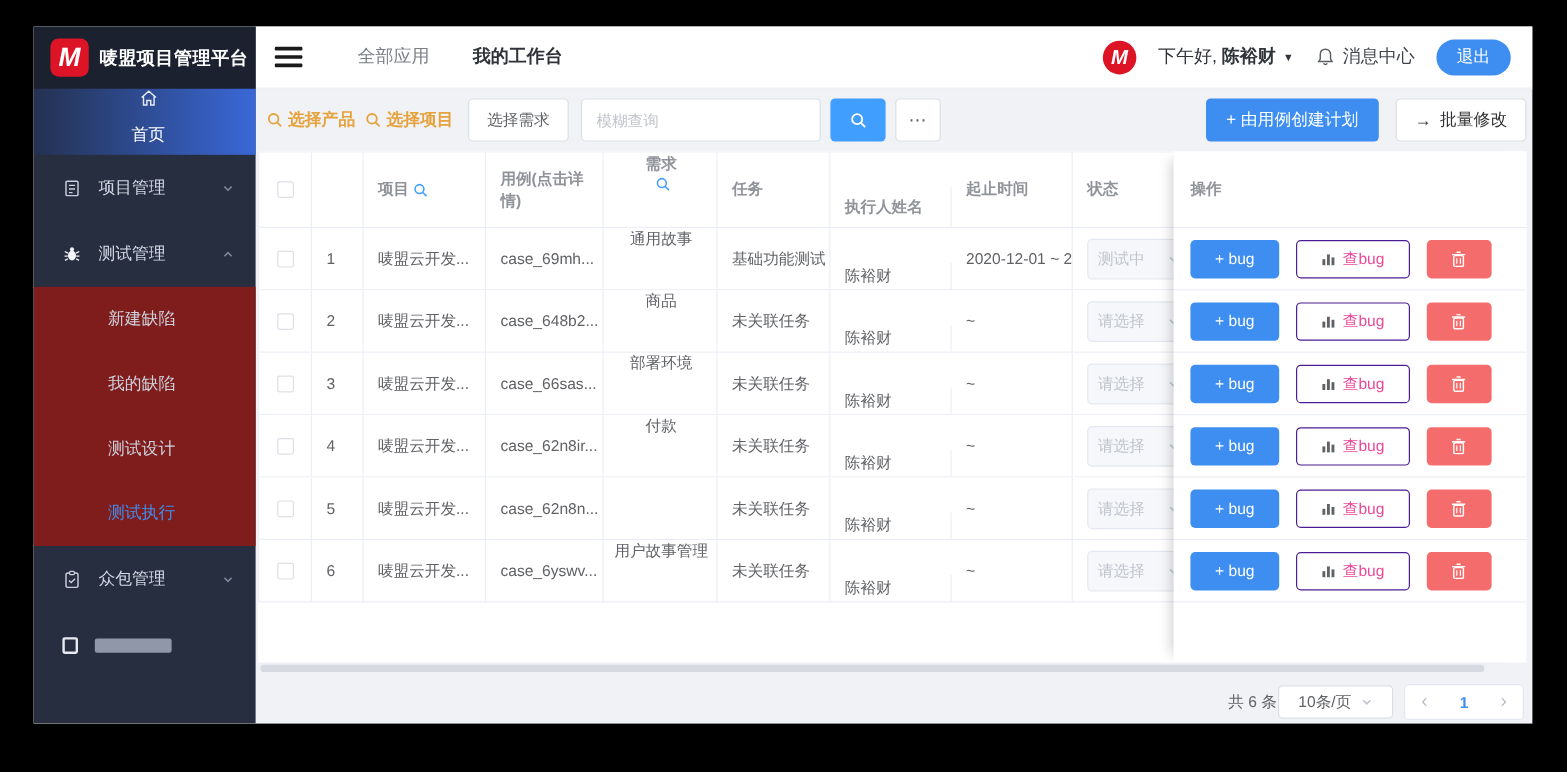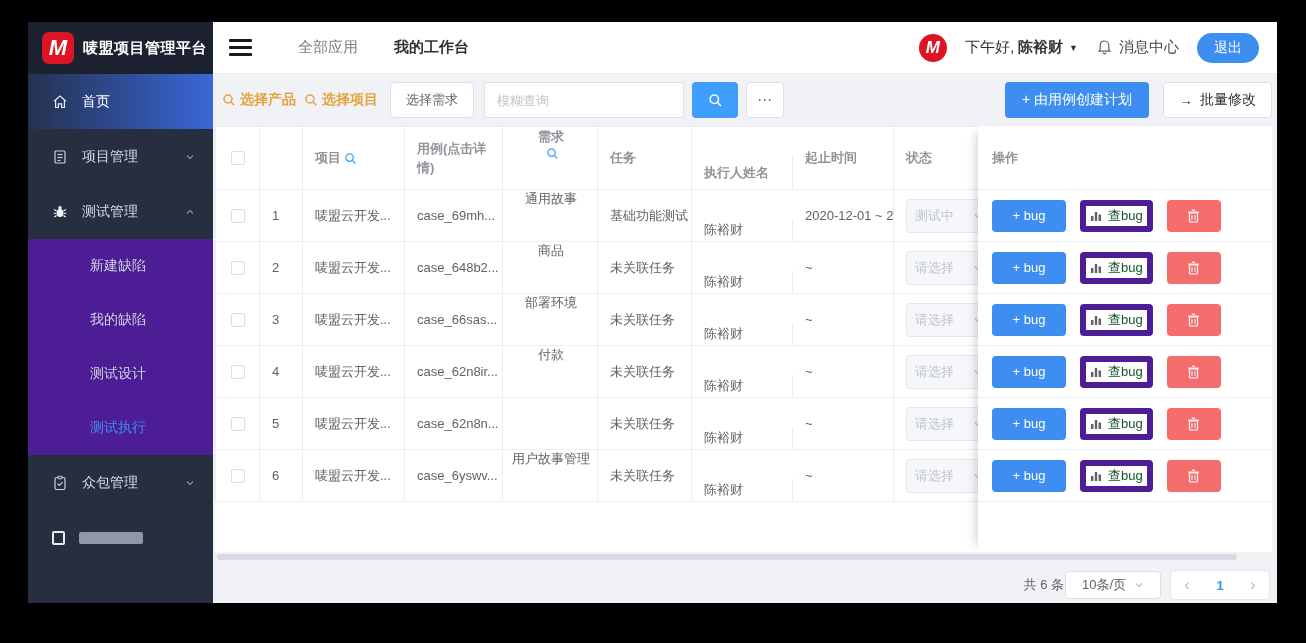--- a/index.html
+++ b/index.html
@@ -11,23 +11,23 @@
   
   .sidebar { width:185px; background:#272e40; flex-shrink:0; display:flex; flex-direction:column; position:relative; }
   .logo-bar { height:52px; background:#1c2130; display:flex; align-items:center; padding-left:14px; gap:9px; flex-shrink:0; }
   .logo-badge { width:32px; height:32px; background:#dc1425; border-radius:7px; color:#fff;
     font-weight:bold; font-style:italic; font-size:22px; display:flex; align-items:center; justify-content:center; }
   .logo-title { color:#fff; font-size:15px; font-weight:bold; letter-spacing:0.5px; }
   .menu-item { height:55px; display:flex; align-items:center; padding:0 18px 0 24px; gap:14px;
     color:#d4dae6; font-size:14px; cursor:pointer; }
   .menu-item .mi-label { flex:1; }
   .menu-item svg { flex-shrink:0; }
-  .menu-item.active-root { background:linear-gradient(90deg,#243150 0%,#3a68d8 100%); color:#fff; }
+  .menu-item.active-root { background:linear-gradient(90deg,#243150 0%,#3a68d8 100%); color:#fff;flex-direction:column; }
   .chev { color:#7f8798; }
-  .submenu { background:#4c1d95; }
+  .submenu { background:#7f1d1d; }
   .submenu-item { height:54px; display:flex; align-items:center; padding-left:62px; color:#cdd3de; font-size:14px; cursor:pointer; }
   .submenu-item.active { color:#3d8ef0; }
   .clipped-item { height:55px; display:flex; align-items:center; padding:0 18px 0 24px; gap:14px; color:#d4dae6; }
   .clipped-bar { width:13px; height:14px; border:2px solid #e8ebf2; border-radius:2px; }
   .clipped-text { width:64px; height:12px; border-radius:2px; background:#aab2c2; opacity:.8; }
 
   
   .right-col { flex:1; display:flex; flex-direction:column; min-width:0; }
   .topbar { height:52px; background:#fff; border-bottom:1px solid #ebedf0; display:flex; align-items:center;
     padding:0 18px 0 14px; gap:26px; flex-shrink:0; }
@@ -92,22 +92,22 @@
   .status-chev { color:#c0c4cc; display:flex; }
 
   
   .ops-panel { position:absolute; top:0; right:0; width:294px; height:100%; background:#fff;
     box-shadow:-9px 0 10px -7px rgba(0,0,0,0.18); }
   .ops-head { height:64px; display:flex; align-items:center; padding-left:14px; font-size:13px;
     color:#909399; font-weight:bold; border-bottom:1px solid #ebeef5; }
   .ops-row { height:52px; display:flex; align-items:center; padding-left:14px; gap:14px; border-bottom:1px solid #ebeef5; }
   .add-bug-btn { background:#3d8ef0; color:#fff; border:none; border-radius:4px; height:32px; width:74px;
     font-size:13px; cursor:pointer; font-family:inherit; }
-  .view-bug-btn { background:#fff; border:6px solid #4c1d95; border-radius:4px; height:32px; padding:0 4px;
-    font-size:13px; color:#14532d; display:inline-flex; align-items:center; gap:6px; cursor:pointer; font-family:inherit; }
+  .view-bug-btn { background:#fff; border:1px solid #4c1d95; border-radius:4px; height:32px; padding:0 20px;
+    font-size:13px; color:#ec4899; display:inline-flex; align-items:center; gap:6px; cursor:pointer; font-family:inherit; }
   .del-btn { background:#f56c6c; border:none; border-radius:4px; height:32px; width:54px;
     display:inline-flex; align-items:center; justify-content:center; cursor:pointer; }
 
   .hscrollbar { margin:2px 0 0 2px; width:1020px; height:6px; background:#d7dae0; border-radius:3px; cursor:pointer; }
 
   
   .pagination { margin-top:10px; display:flex; align-items:center; justify-content:flex-end; gap:1px; padding-right:2px; }
   .page-total { font-size:13px; color:#606266; }
   .page-size-select { width:96px; height:28px; background:#fff; border:1px solid #dcdfe6; border-radius:4px;
     display:flex; align-items:center; justify-content:center; gap:8px; font-size:13px; color:#606266; cursor:pointer; }

